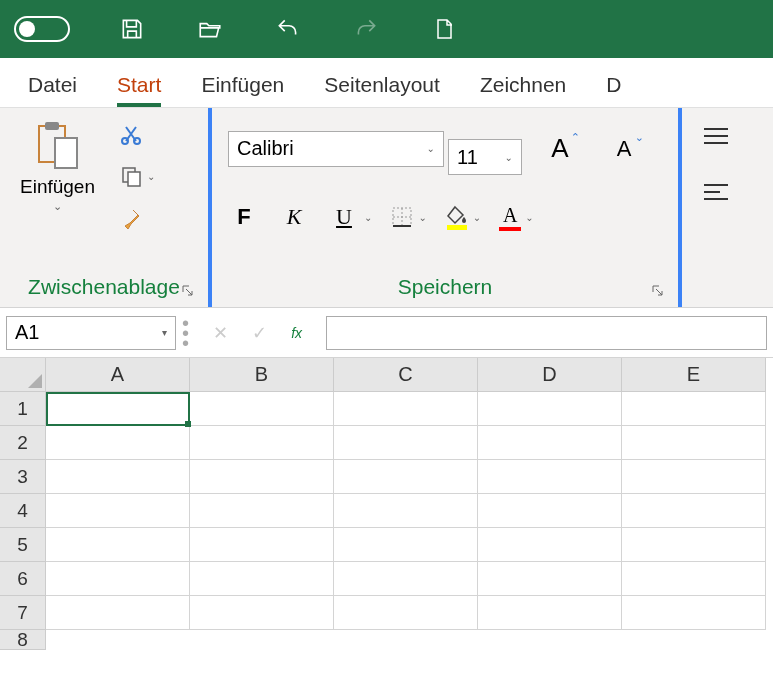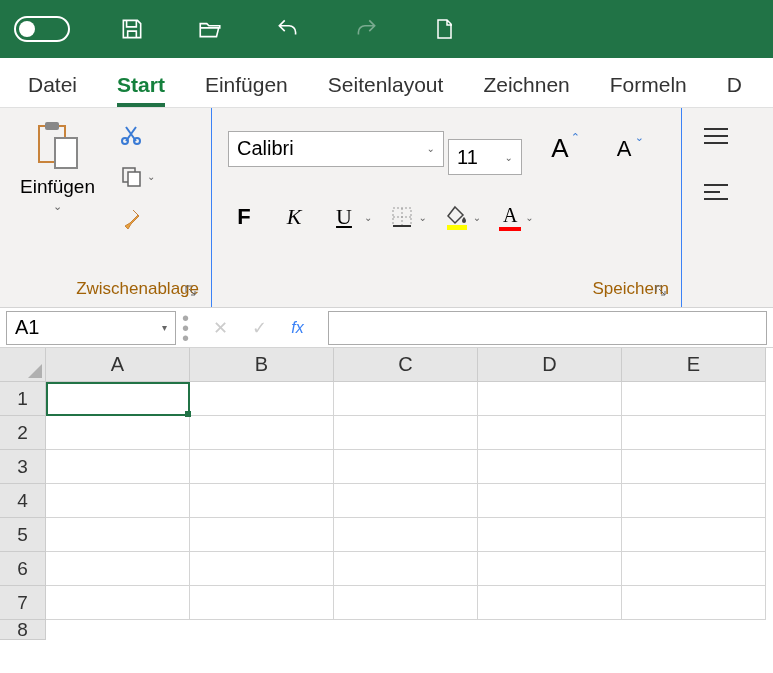--- a/index.html
+++ b/index.html
@@ -11,29 +11,29 @@
 .toggle { width: 56px; height: 26px; border: 2px solid #fff; border-radius: 13px; position: relative; cursor: pointer; }
 .toggle-knob { width: 16px; height: 16px; background: #fff; border-radius: 50%; position: absolute; left: 3px; top: 3px; }
 .qat { display: flex; gap: 50px; align-items: center; margin-left: 10px; }
 .qat-icon { width: 28px; height: 28px; display: flex; align-items: center; justify-content: center; cursor: pointer; }
 .qat-icon svg { stroke: #fff; fill: none; stroke-width: 1.5; }
 .qat-icon.disabled svg { stroke: rgba(255,255,255,0.4); }
 
 
 .tabs { background: #fff; height: 50px; display: flex; align-items: flex-end; padding: 0 8px; border-bottom: 1px solid #e0e0e0; }
 .tab { padding: 12px 20px 10px; font-size: 21px; color: #333; cursor: pointer; position: relative; }
-.tab.active { color: #15803d; font-weight: 700; }
+.tab.active { color: #c2410c; font-weight: 400; }
 .tab.active::after { content: ''; position: absolute; bottom: 0; left: 20px; right: 20px; height: 4px; background: #217346; }
 
 
 .ribbon { background: #f3f2f1; height: 200px; display: flex; border-bottom: 1px solid #d4d4d4; }
 .ribbon-group { display: flex; flex-direction: column; padding: 8px 12px 0; position: relative; }
-.ribbon-group.bordered { border-right: 1px solid #3b82f6; gap: 11px; }
+.ribbon-group.bordered { border-right: 4px solid #3b82f6; gap: 11px; }
 .group-content { flex: 1; display: flex; align-items: flex-start; gap: 6px; }
-.group-label { font-size: 17px; color: #a16207; text-align: right; padding: 4px 0 8px; position: relative; }
+.group-label { font-size: 21px; color: #15803d; text-align: center; padding: 4px 0 8px; position: relative; }
 .group-launcher { position: absolute; right: 12px; bottom: 10px; width: 14px; height: 14px; cursor: pointer; }
 
 
 .paste-block { display: flex; flex-direction: column; align-items: center; gap: 2px; cursor: pointer; padding: 4px 8px; }
 .paste-label { font-size: 19px; }
 .paste-chevron { font-size: 11px; color: #666; }
 .clip-col { display: flex; flex-direction: column; gap: 14px; margin-left: 10px; padding-top: 4px; }
 .clip-btn { display: flex; align-items: center; gap: 4px; cursor: pointer; height: 28px; }
 
 
@@ -47,26 +47,26 @@
 .fmt-btn.bold { font-weight: bold; font-family: 'Segoe UI', sans-serif; }
 .fmt-btn.italic { font-style: italic; }
 .split-btn { display: flex; align-items: center; gap: 4px; cursor: pointer; }
 .chev { font-size: 10px; color: #666; }
 
 
 .align-col { display: flex; flex-direction: column; gap: 30px; padding: 10px 8px; }
 .align-btn { cursor: pointer; }
 
 
-.formula-row { height: 40px; display: flex; align-items: center; background: #fff; border-bottom: 1px solid #d4d4d4; padding: 4px 6px; gap: 6px; }
+.formula-row { height: 50px; display: flex; align-items: center; background: #fff; border-bottom: 1px solid #d4d4d4; padding: 4px 6px; gap: 6px; }
 .name-box { width: 170px; height: 34px; border: 1px solid #ababab; display: flex; align-items: center; justify-content: space-between; padding: 0 8px; font-size: 20px; cursor: text; }
 .fb-icons { display: flex; align-items: center; gap: 24px; padding: 0 18px; color: #aaa; }
 .fb-icon { cursor: pointer; font-size: 18px; }
 .fb-icon.disabled { color: #ccc; }
-.fx { font-style: italic; font-size: 16px; color: #3b82f6; }
+.fx { font-style: italic; font-size: 14px; color: #15803d; }
 .formula-input { flex: 1; height: 34px; border: 1px solid #ababab; padding: 0 8px; }
 .vdots { color: #aaa; font-size: 20px; line-height: 0.4; display: flex; flex-direction: column; gap: 2px; cursor: pointer; }
 
 
 .grid { display: flex; }
 .row-hdrs { display: flex; flex-direction: column; }
 .corner { width: 46px; height: 34px; background: #e6e6e6; border-right: 1px solid #ccc; border-bottom: 1px solid #ccc; position: relative; }
 .corner::after { content: ''; position: absolute; right: 3px; bottom: 3px; width: 0; height: 0; border-style: solid; border-width: 0 0 14px 14px; border-color: transparent transparent #b0b0b0 transparent; }
 .row-hdr { width: 46px; height: 34px; background: #e6e6e6; border-right: 1px solid #ccc; border-bottom: 1px solid #ccc; display: flex; align-items: center; justify-content: center; font-size: 19px; color: #333; cursor: pointer; }
 .col-hdrs { display: flex; }
@@ -114,21 +114,20 @@
     </div>
   </div>
 </div>
 
 <div class="tabs">
   <div class="tab">Datei</div>
   <div class="tab active">Start</div>
   <div class="tab">Einfügen</div>
   <div class="tab">Seitenlayout</div>
   <div class="tab">Zeichnen</div>
-  <div class="tab">Formeln</div>
   <div class="tab">D</div>
 </div>
 
 <div class="ribbon">
 
   <div class="ribbon-group bordered" style="width:212px">
     <div class="group-content">
       <div class="paste-block">
         <svg width="50" height="54" viewBox="0 0 50 54">
           <rect x="6" y="6" width="26" height="36" fill="none" stroke="#c8833b" stroke-width="2"></rect>

